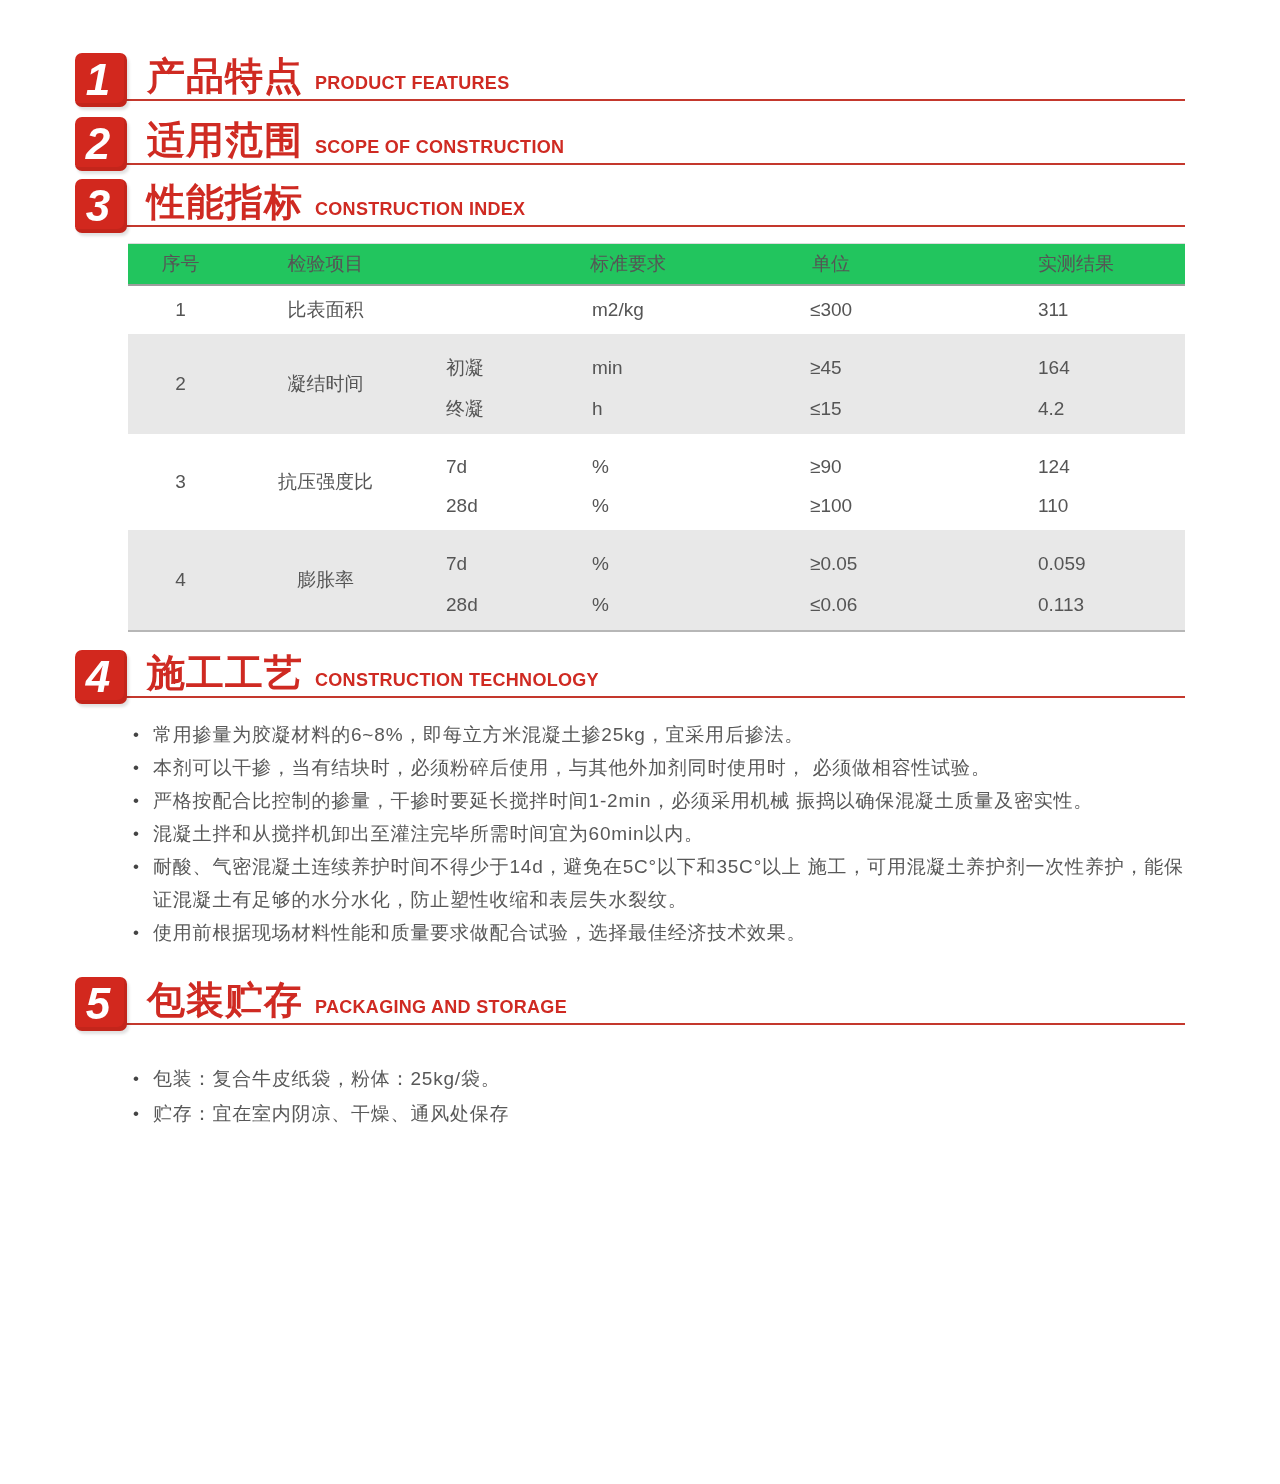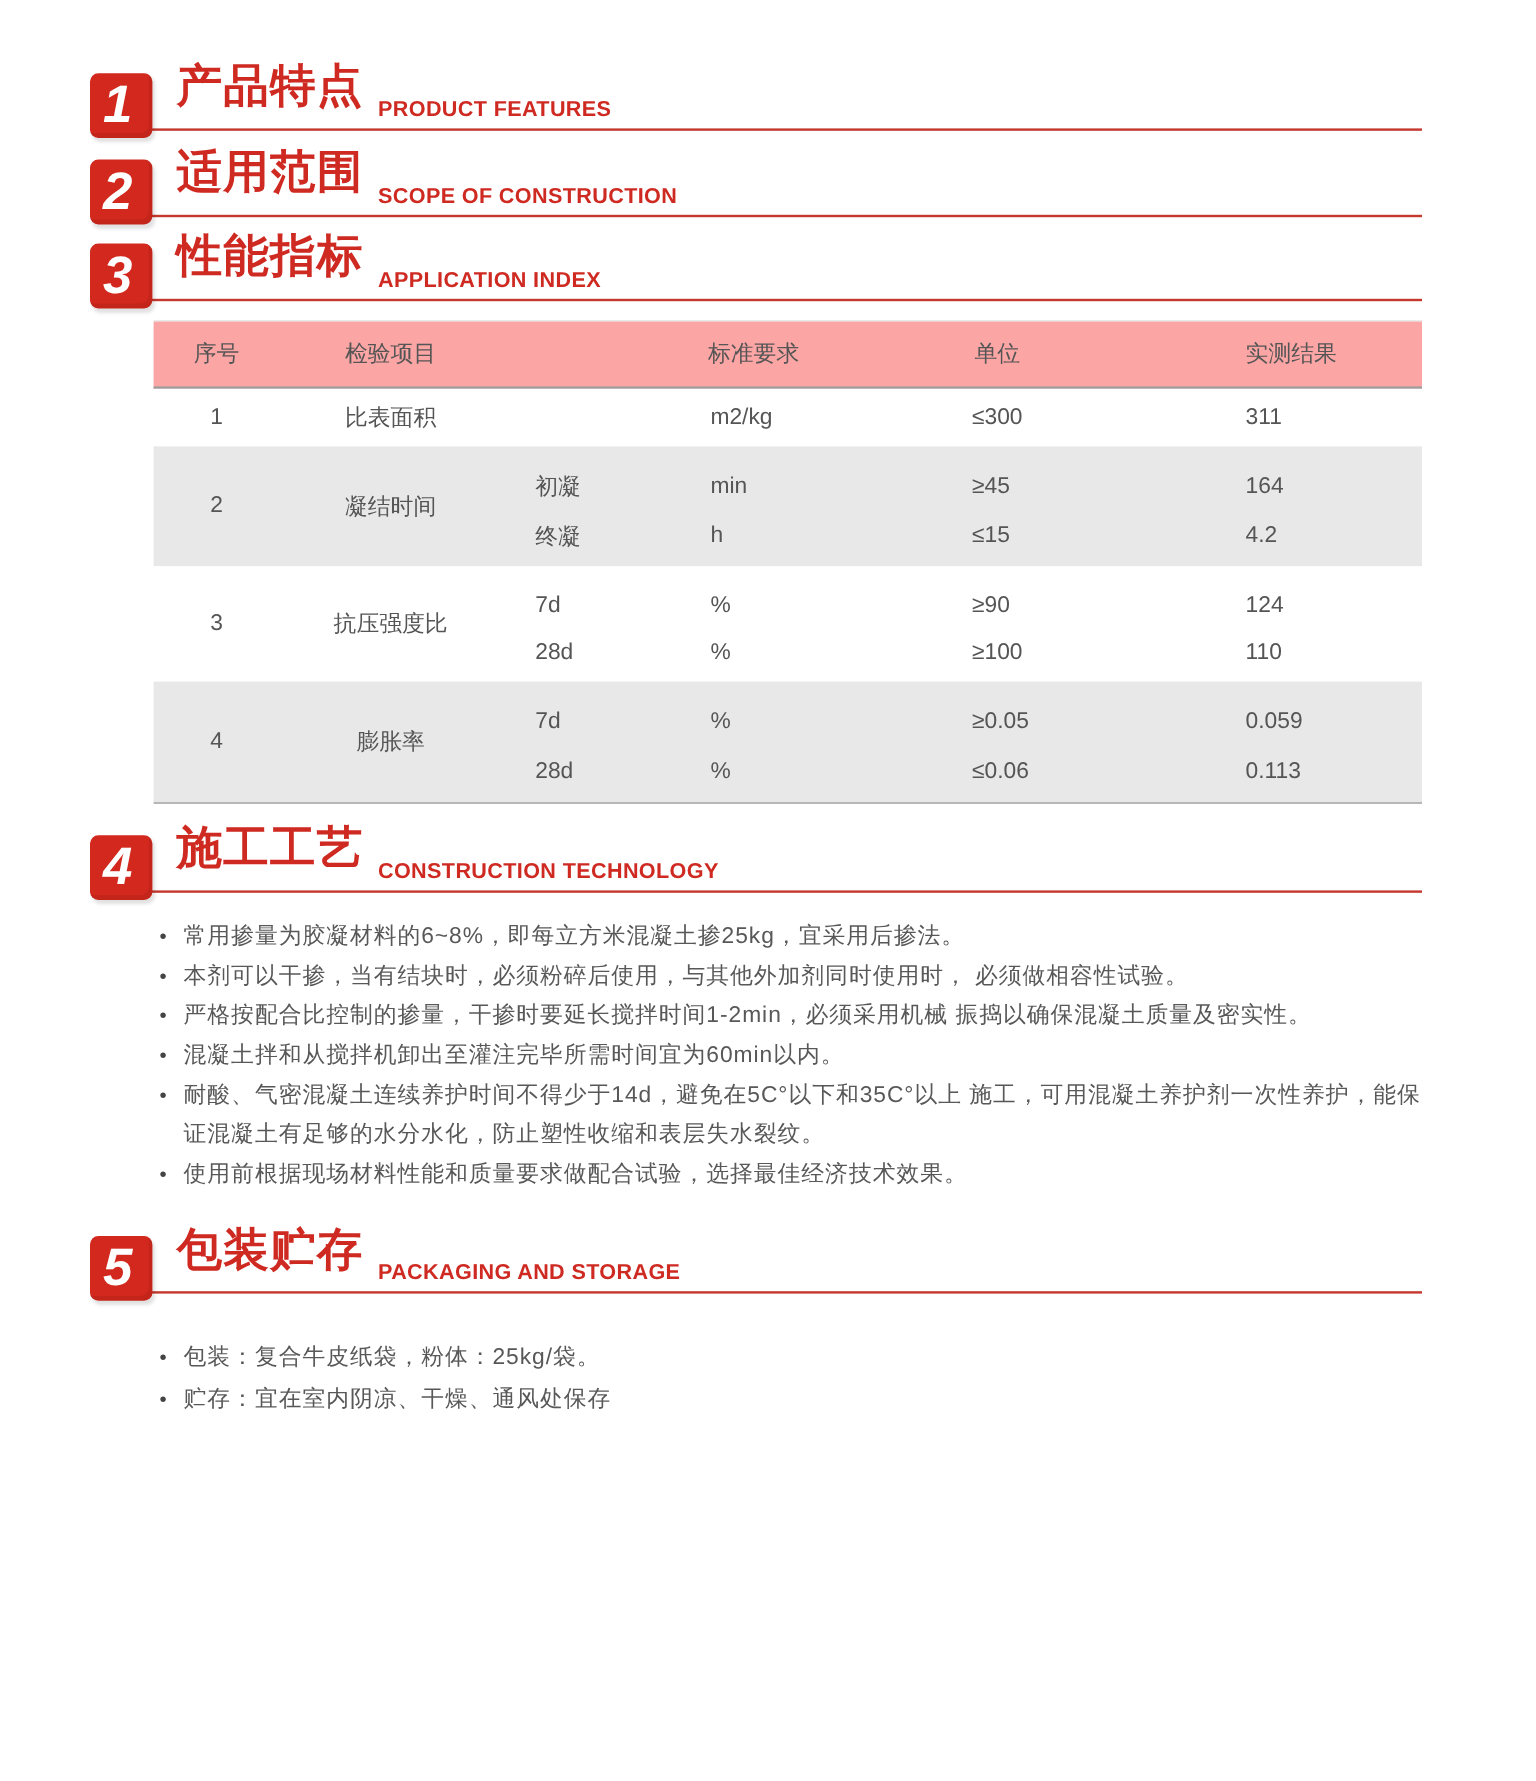--- a/index.html
+++ b/index.html
@@ -37,21 +37,21 @@
     position: relative; z-index: 1;
     box-shadow: inset -3px -4px 0 rgba(0,0,0,0.07), 2px 3px 3px rgba(0,0,0,0.12);
     padding-right: 6px;
   }
   .sec-title {
     font-size: 38px;
     font-weight: 700;
     color: #cf2a22;
     margin-left: 20px;
     line-height: 1.05;
-    padding-bottom: 14px;
+    padding-bottom: 2px;
     letter-spacing: 1px;
   }
   .sec-subtitle {
     font-size: 18px;
     font-weight: 700;
     color: #cf2a22;
     margin-left: 12px;
     padding-bottom: 5px;
     letter-spacing: 0.3px;
     white-space: nowrap;
@@ -73,21 +73,21 @@
     width: 1057px;
     font-size: 19px;
     color: #555555;
     border-bottom: 2px solid #b7b7b7;
     border-top: 1px solid #dcdcdc;
   }
   .t-head, .t-single, .t-group {
     display: grid;
     grid-template-columns: 105px 185px 150px 220px 230px 1fr;
   }
-  .t-head   { height: 56px; background: #fca5a5; border-bottom: 2px solid #9d9d9d; }
+  .t-head   { height: 42px; background: #22c55e; border-bottom: 2px solid #9d9d9d; }
   .t-single { height: 48px; background: #ffffff; }
   .t-group  { grid-template-rows: 50px 50px; }
   .t-group.gray { background: #e8e8e8; }
   .t-group.white { background: #ffffff; grid-template-rows: 48px 48px; }
   .td {
     display: flex; align-items: center;
   }
   .c1 { justify-content: center; }
   .c2 { justify-content: center; }
   .c3 { padding-left: 28px; }
@@ -156,21 +156,21 @@
       <span class="sec-subtitle">SCOPE OF CONSTRUCTION</span>
     </div>
   </section>
 
   <section class="sec-3">
     <div class="sec-header">
       <div class="sec-badge">
         <span>3</span>
       </div>
       <span class="sec-title">性能指标</span>
-      <span class="sec-subtitle">APPLICATION INDEX</span>
+      <span class="sec-subtitle">CONSTRUCTION INDEX</span>
     </div>
 
     <div class="perf-table">
 
       <div class="t-head">
         <div class="td c1">序号</div>
         <div class="td c2">检验项目</div>
         <div class="td c3"></div>
         <div class="td c5">标准要求</div>
         <div class="td c4">单位</div>

